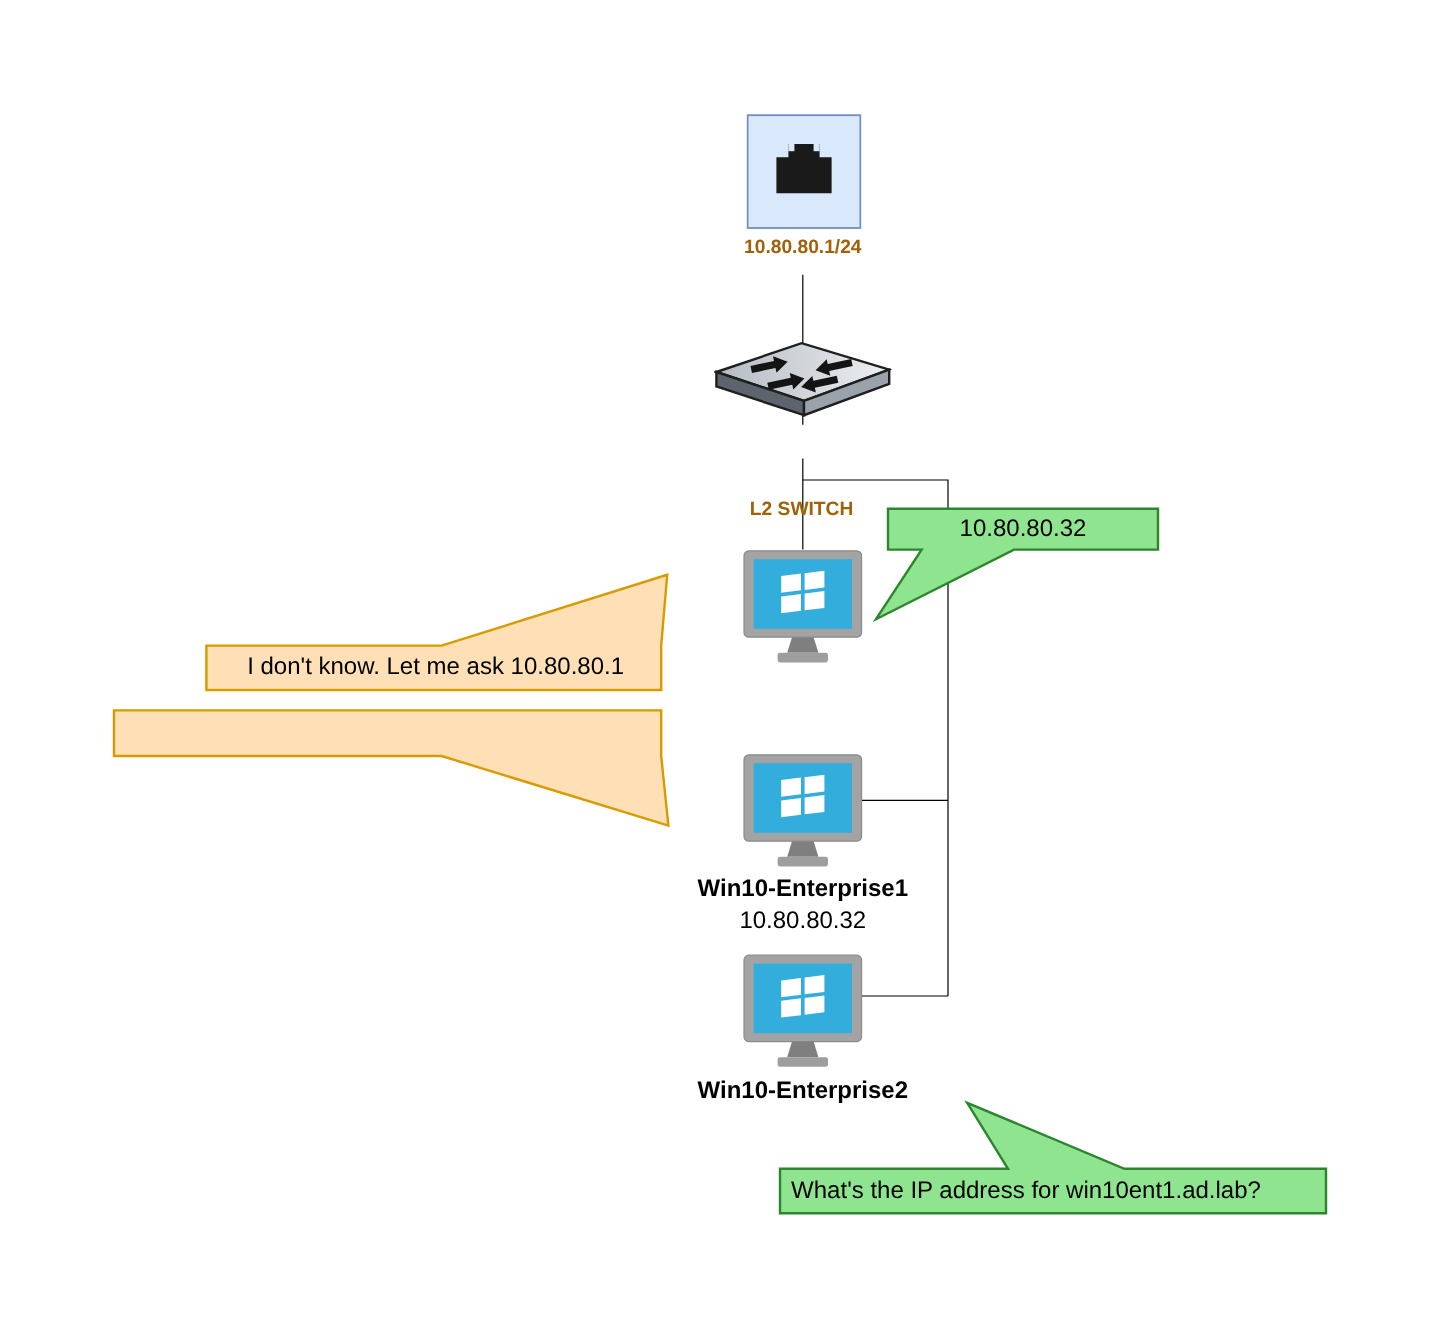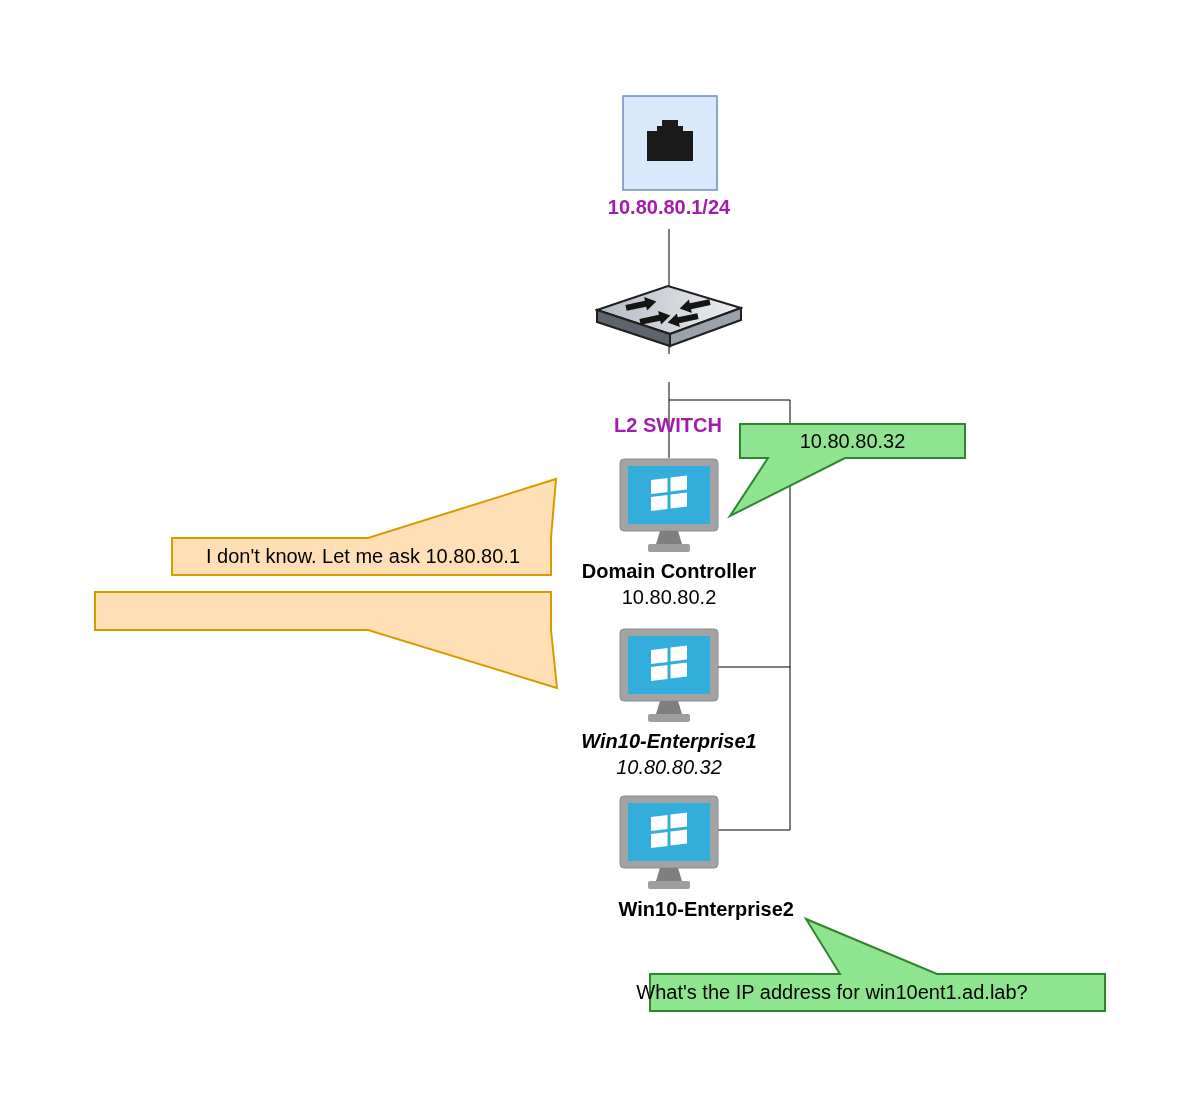--- a/index.html
+++ b/index.html
@@ -2,21 +2,21 @@
 <html><head>
 <meta charset="utf-8">
 <style>
   * { margin:0; padding:0; box-sizing:border-box; }
   html,body { background:#ffffff; }
   body { font-family:"Liberation Sans", sans-serif; color:#000; }
   .canvas { position:relative; width:1200px; height:1108px; background:#ffffff; overflow:hidden; }
   .layer { position:absolute; left:0; top:0; width:1200px; height:1108px; }
   .z1 { z-index:1; } .z2 { z-index:2; } .z3 { z-index:3; }
   .abs { position:absolute; }
-  .lbl { position:absolute; text-align:center; font-size:20px; line-height:26px; color:#a21caf; z-index:4; }
+  .lbl { position:absolute; text-align:center; font-size:16px; line-height:26px; color:#a16207; z-index:4; }
   .bold { font-weight:bold; }
   .dev-label { position:absolute; width:250px; text-align:center; font-size:20px; line-height:26px; z-index:4; }
   .callout-text { position:absolute; display:flex; align-items:center; justify-content:center;
                   font-size:20px; color:#000; z-index:4; white-space:nowrap; }
   svg { display:block; }
 </style>
 </head>
 <body>
 
 <div class="canvas">
@@ -85,41 +85,37 @@
       </g>
     </svg>
   </div>
   <div class="lbl bold" style="left:568px; top:370px; width:200px;margin-top:42px;">L2 SWITCH</div>
 
   <div class="abs z3" style="left:619px; top:458px;">
     <svg width="100" height="96" viewBox="0 0 100 96">
       <use href="#monitor-sym"></use>
     </svg>
   </div>
-  <div class="dev-label" style="left:544px; top:558px;">
-    <div class="bold">Domain Controller</div>
-    <div>10.80.80.2</div>
-  </div>
 
   <div class="abs z3" style="left:619px; top:628px;">
     <svg width="100" height="96" viewBox="0 0 100 96">
       <use href="#monitor-sym"></use>
     </svg>
   </div>
-  <div class="dev-label" style="left:544px; top:728px;font-style:italic;">
+  <div class="dev-label" style="left:544px; top:728px;">
     <div class="bold">Win10-Enterprise1</div>
     <div>10.80.80.32</div>
   </div>
 
   <div class="abs z3" style="left:619px; top:795px;">
     <svg width="100" height="96" viewBox="0 0 100 96">
       <use href="#monitor-sym"></use>
     </svg>
   </div>
-  <div class="dev-label" style="left:544px; top:896px;text-align:right;">
+  <div class="dev-label" style="left:544px; top:896px;">
     <div class="bold">Win10-Enterprise2</div>
   </div>
 
   <div class="callout-text" style="left:740px; top:424px; width:225px; height:34px;">10.80.80.32</div>
   <div class="callout-text" style="left:172px; top:538px; width:382px; height:37px;">I don't know. Let me ask 10.80.80.1</div>
-  <div class="callout-text" style="left:642px; top:974px; width:380px; height:37px;">What's the IP address for win10ent1.ad.lab?</div>
+  <div class="callout-text" style="left:665px; top:974px; width:380px; height:37px;">What's the IP address for win10ent1.ad.lab?</div>
 
 </div>
 
 </body></html>

